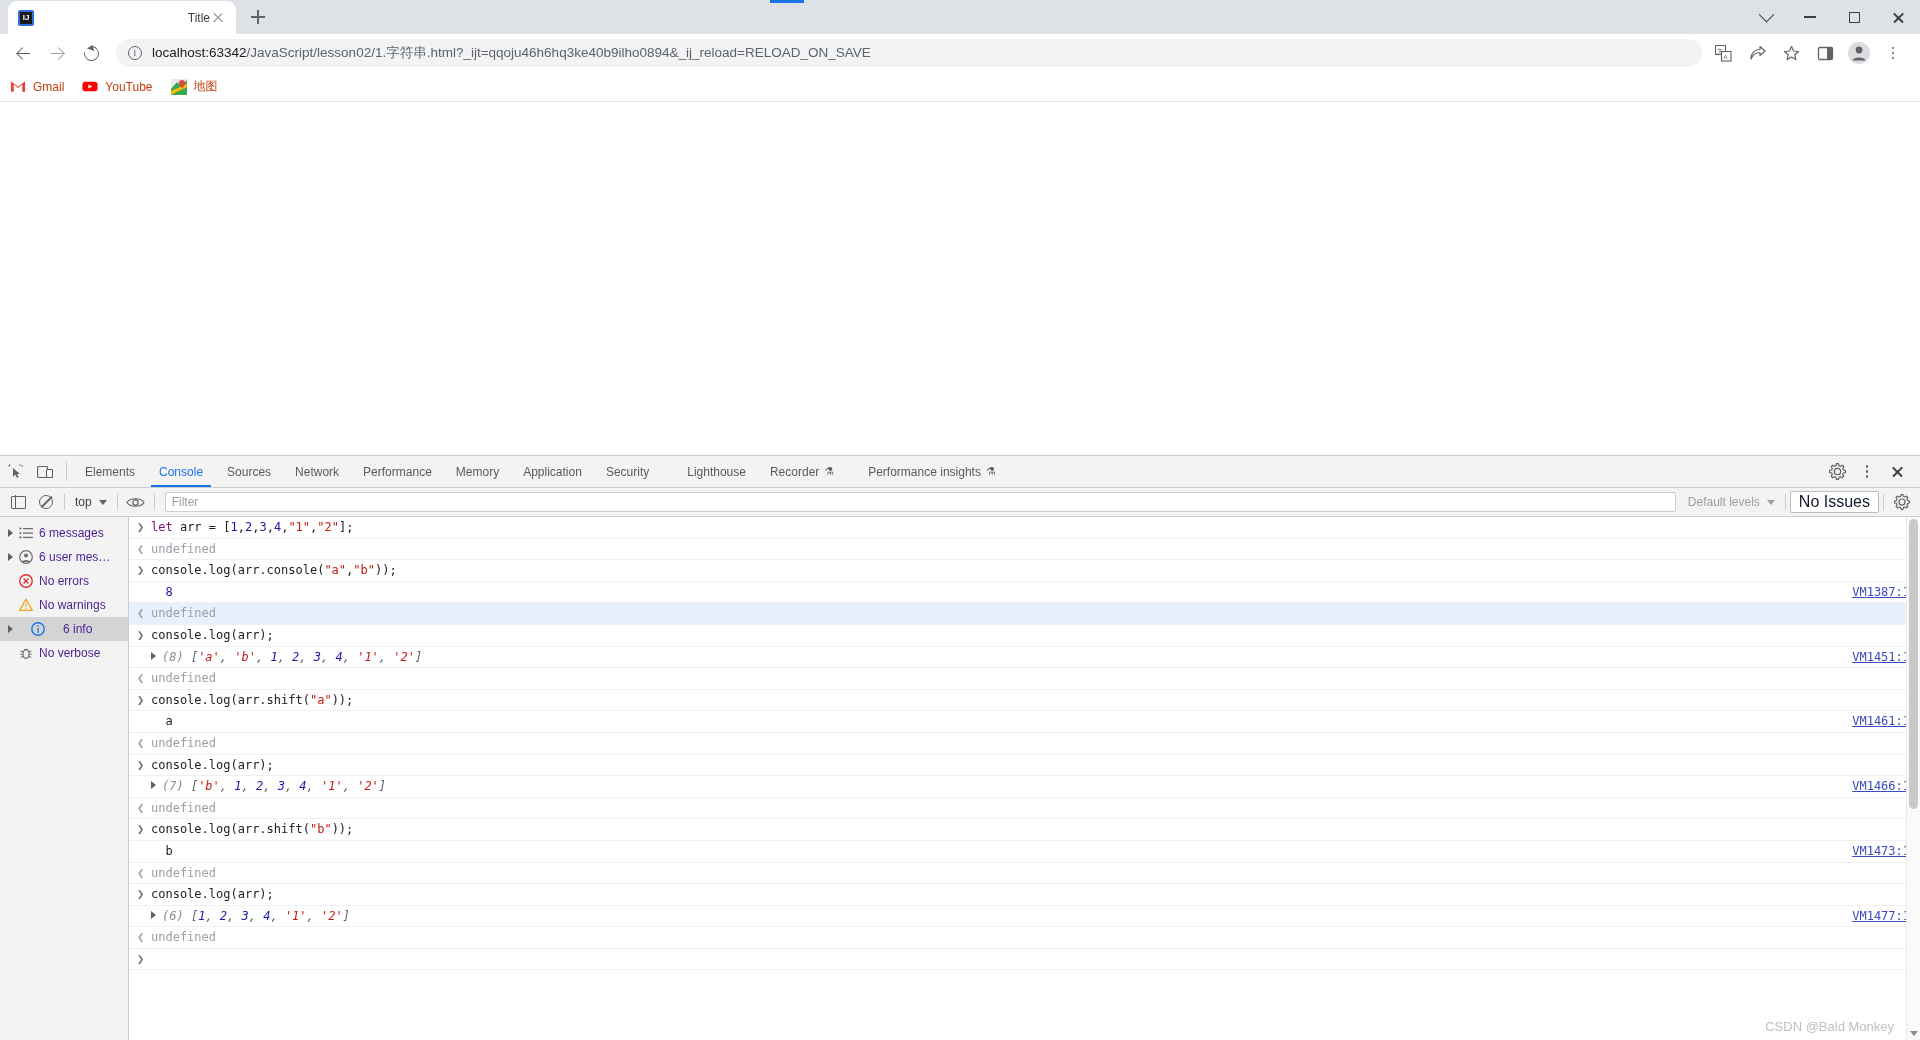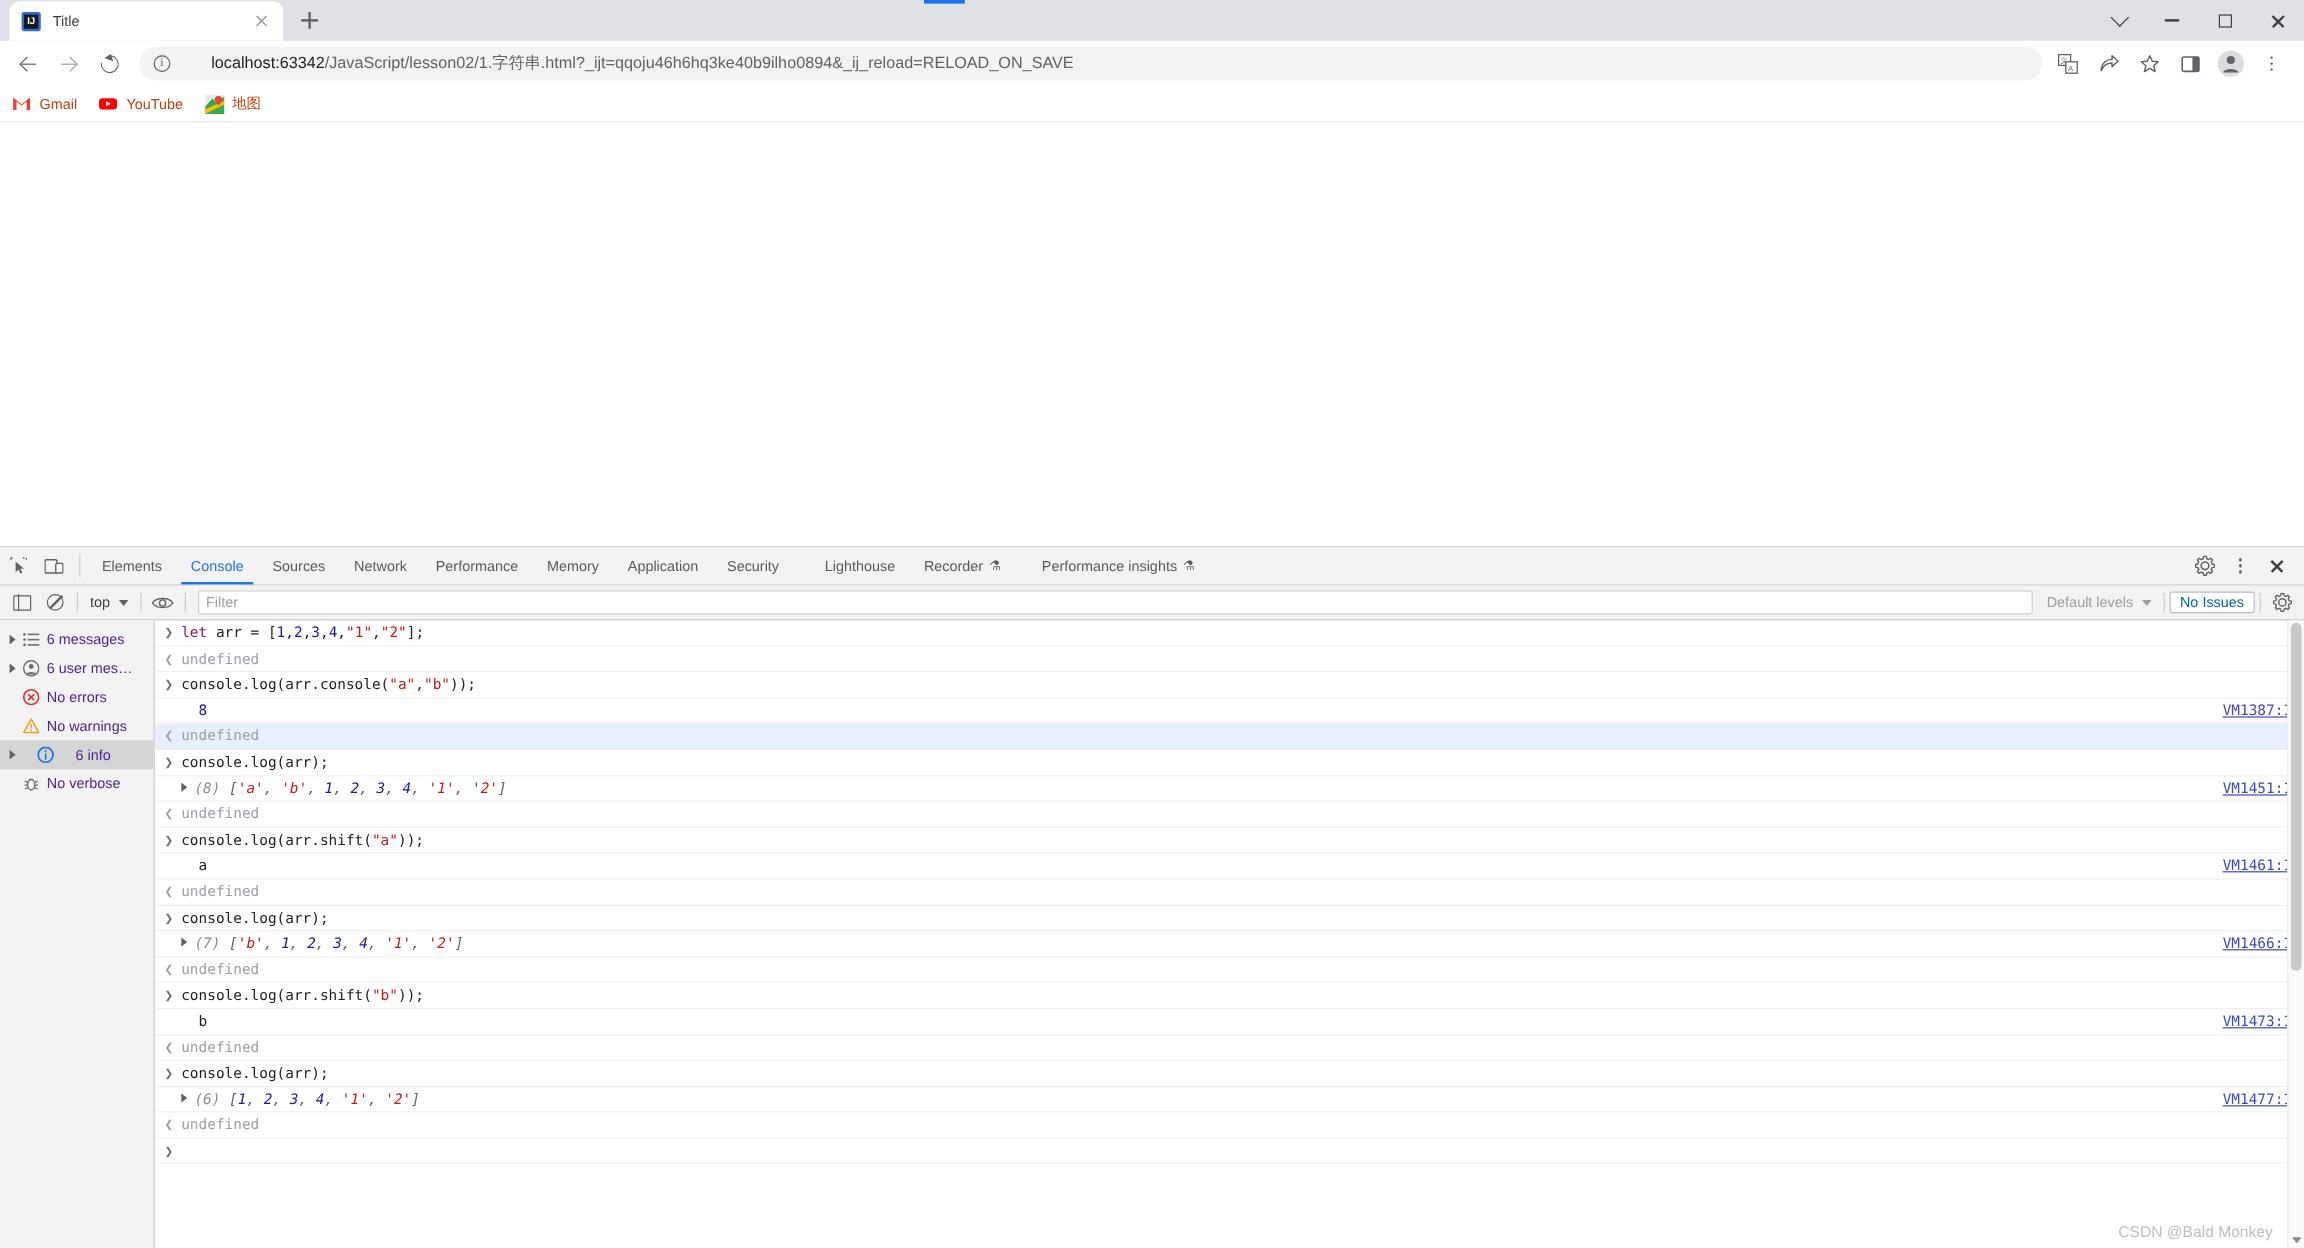--- a/index.html
+++ b/index.html
@@ -22,20 +22,21 @@
     padding-left: 8px;
     position: relative;
   }
   .tab {
     width: 228px; height: 33px;
     background: #fff;
     border-radius: 9px 9px 0 0;
     display: flex; align-items: center;
     padding: 0 10px;
     position: relative;
+    text-align: right;
   }
   .tab-favicon {
     width: 16px; height: 16px;
     background: #1a1a1a;
     border: 2px solid #2d6fe0;
     border-radius: 2px;
     display: flex; align-items: center; justify-content: center;
     flex: 0 0 auto;
     font-size: 8px; color: #fff; font-weight: bold;
     font-family: "Liberation Sans", sans-serif;
@@ -123,21 +124,20 @@
 
   .omnibox {
     flex: 1 1 auto;
     height: 28px;
     background: #f1f3f4;
     border-radius: 14px;
     display: flex; align-items: center;
     padding: 0 12px;
     margin: 0 6px;
     min-width: 0;
-    gap: 24px;
   }
   .info-circle {
     width: 14px; height: 14px; border: 1.3px solid #5f6368; border-radius: 50%;
     flex: 0 0 auto; position: relative; margin-right: 10px;
   }
   .info-circle::before {
     content:'i'; position:absolute; left:0; right:0; top:-1px;
     text-align:center; font-size:10px; color:#5f6368;
     font-family: "Liberation Serif", serif; line-height: 13px;
   }
@@ -221,21 +221,21 @@
     flex: 1 1 auto; height: 20px;
     border: 1px solid #cdcdcd; background:#fff; border-radius: 2px;
     margin: 0 6px; padding: 0 6px;
     font-size: 12px; color: #9aa0a6;
     display: flex; align-items: center;
     min-width: 0;
   }
   .levels { font-size:12px; color:#9aa0a6; display:flex; align-items:center; padding: 0 6px; white-space: nowrap;}
   .levels .ctx-caret { border-top-color:#9aa0a6; }
   .issues-btn {
-    font-size:12px; color:#0369a1;
+    font-size:16px; color:#0f172a;
     border:1px solid #bdbdbd; border-radius:2px;
     padding: 1px 8px; background:#fff; white-space: nowrap;
   }
 
   
   .console-wrap { flex: 1 1 auto; display: flex; min-height: 0; }
   .console-sidebar {
     width: 129px; flex: 0 0 129px;
     background: #f3f3f3;
     border-right: 1px solid #cdcdcd;

